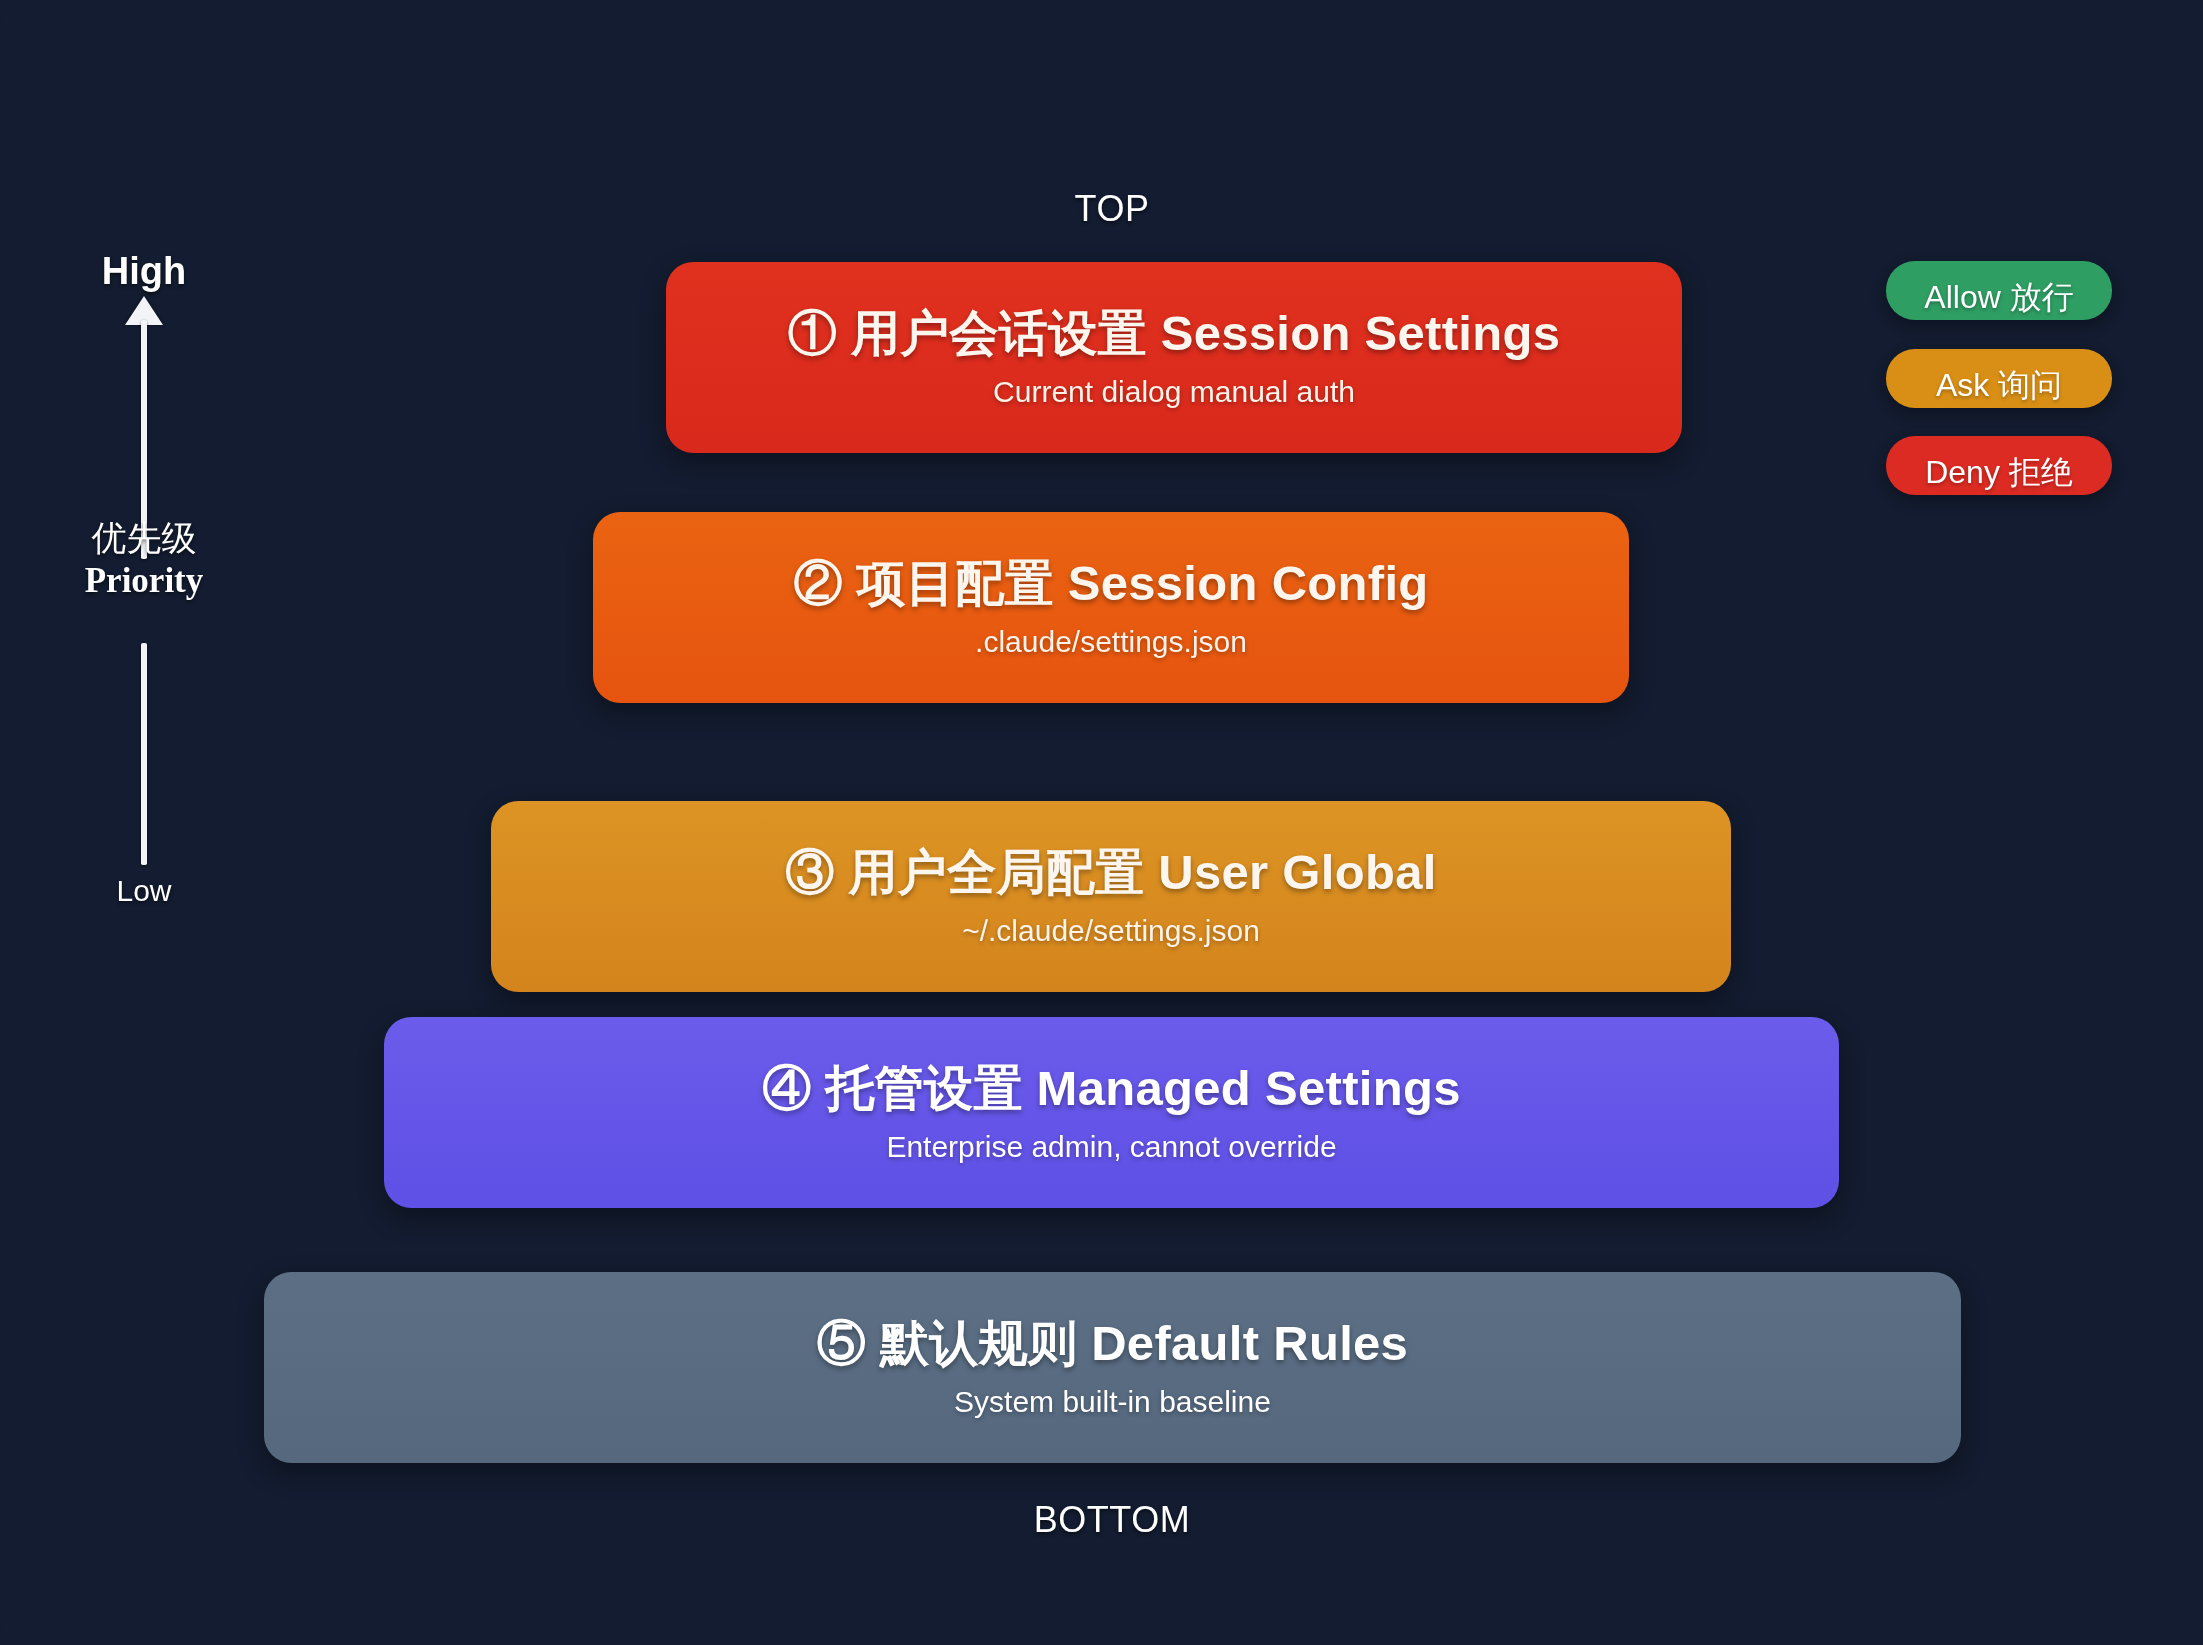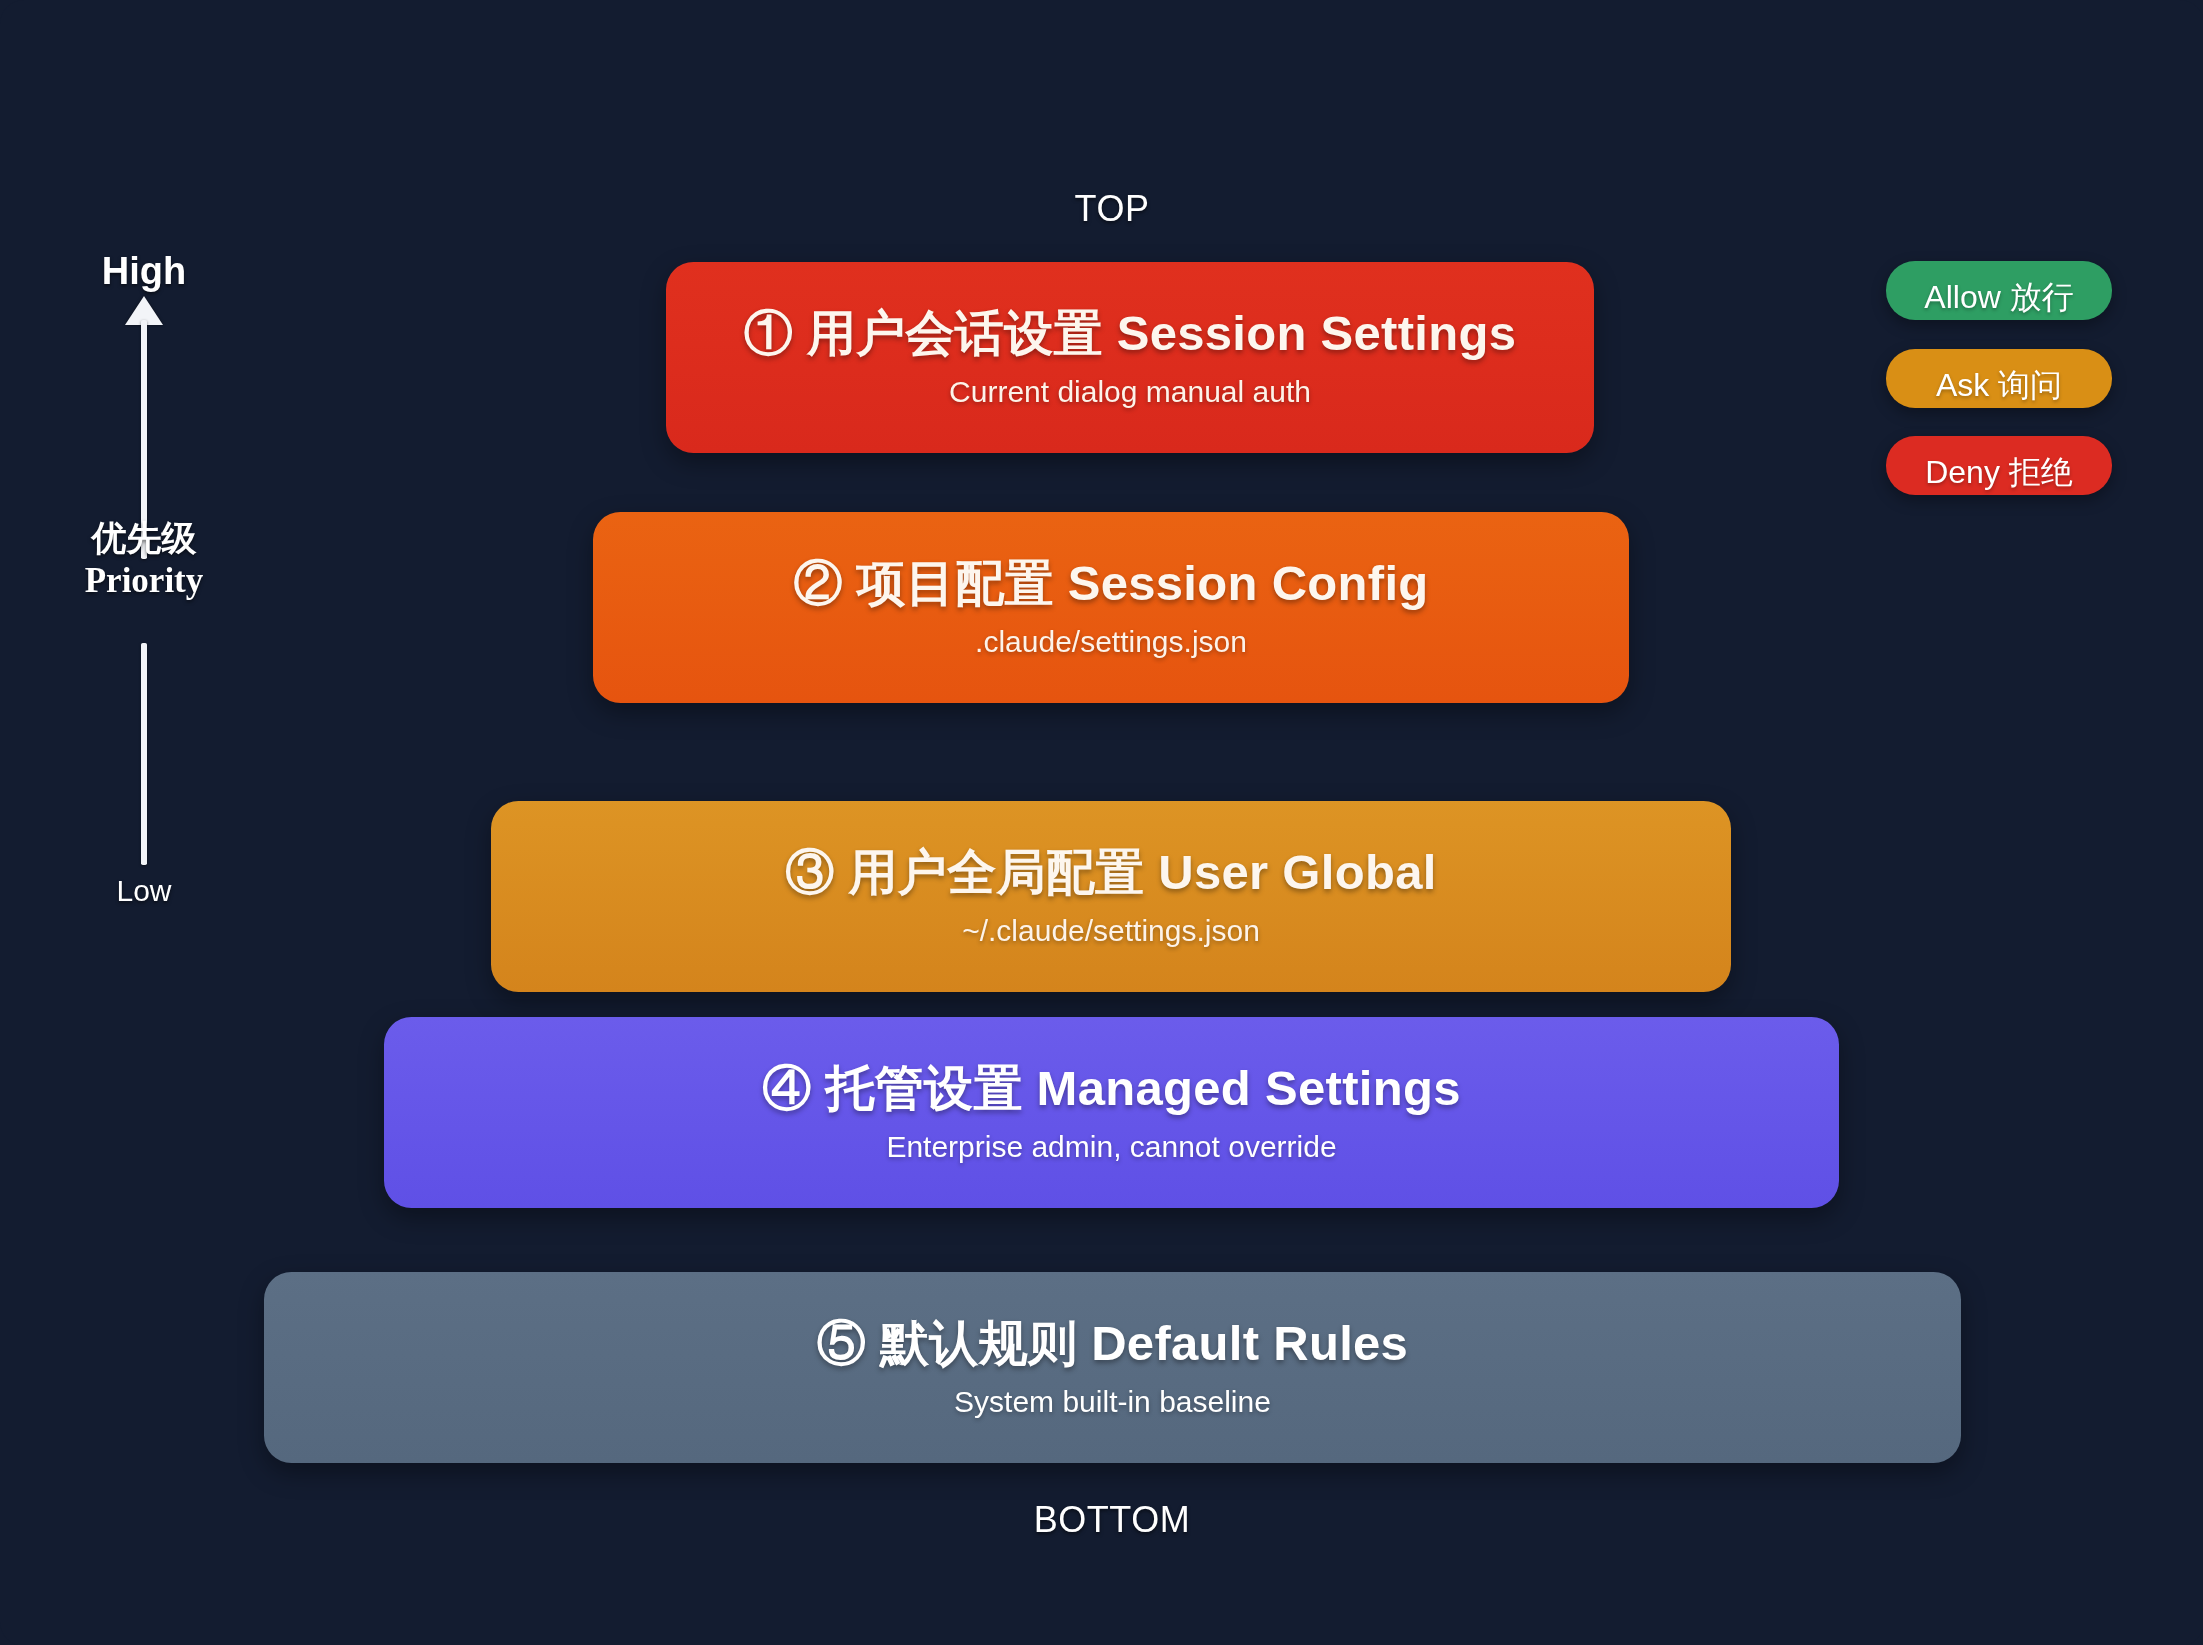--- a/index.html
+++ b/index.html
@@ -47,21 +47,21 @@
     color: #ffffff;
     white-space: nowrap;
     text-shadow: 0 1.8px 3.7px rgba(0,0,0,0.55);
     text-align: center;
     left: 144px;
     transform: translateX(-50%);
   }
   #axis-high { top: 1.8px;   font-size: 38px; font-weight: bold; }
   #axis-low  { top: 626px; font-size: 30px; }
   #axis-mid  { top: 269px; font-size: 35px; line-height: 1.22; }
-  #axis-mid .cn { display: block; font-weight: bold; }
+  #axis-mid .cn { display: block; font-weight: normal; }
   #axis-mid .en { display: block; font-weight: bold; font-family: Liberation Serif, serif; }
 
   
   #axis-arrow-shaft {
     position: absolute;
     left: 141px;
     top: 72px;
     width: 6.4px;
     height: 239px;
     background: #f2f4f8;
@@ -119,21 +119,21 @@
     margin-top: 14.7px;
     text-shadow: 0 1.8px 4.6px rgba(0,0,0,0.3);
     line-height: 1.1;
   }
   .band.b5 .band-title,
   .band.b5 .band-sub,
   .band.b4 .band-title,
   .band.b4 .band-sub { color: #ffffff; }
 
   
-  #band-1 { left: 666px; top: 262px;  width: 928px;  height: 191px; }
+  #band-1 { left: 666px; top: 262px;  width: 1016px;  height: 191px; }
   #band-2 { left: 593px; top: 512px;  width: 1036px; height: 191px; }
   #band-3 { left: 491px; top: 765px;  width: 1240px; height: 191px; margin-top: 36px; }
   #band-4 { left: 384px; top: 1017px; width: 1455px; height: 191px; }
   #band-5 { left: 264px; top: 1272px; width: 1697px; height: 191px; }
 
   
   #legend {
     position: absolute;
     left: 1886px;
     top: 261px;

